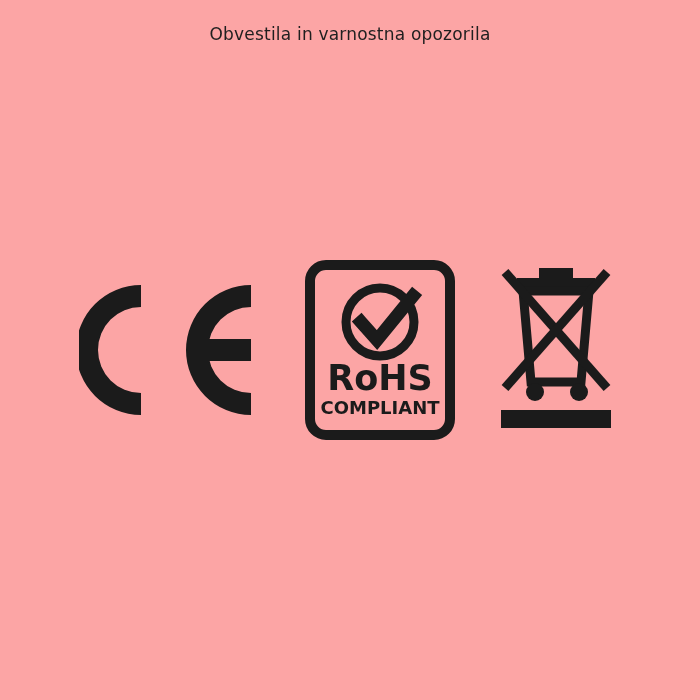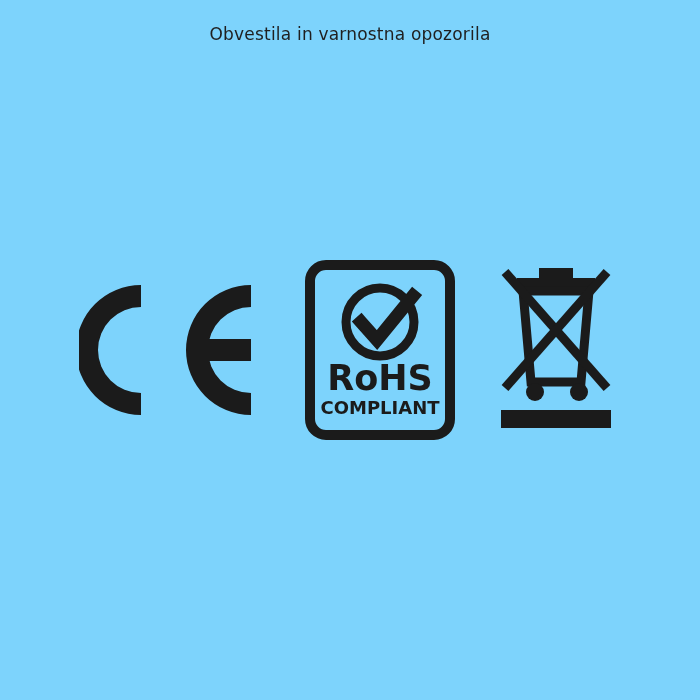--- a/index.html
+++ b/index.html
@@ -12,21 +12,21 @@
     height: 700px;
     font-family: "DejaVu Sans", "Liberation Sans", sans-serif;
     color: #1b1b1b;
     position: relative;
     overflow: hidden;
   }
   .page {
     width: 700px;
     height: 700px;
     position: relative;
-    background: #7dd3fc;
+    background: #fca5a5;
   }
   .page-title {
     position: absolute;
     top: 24px;
     left: 0;
     width: 700px;
     text-align: center;
     font-size: 17px;
     font-weight: 400;
     color: #1f1f1f;

